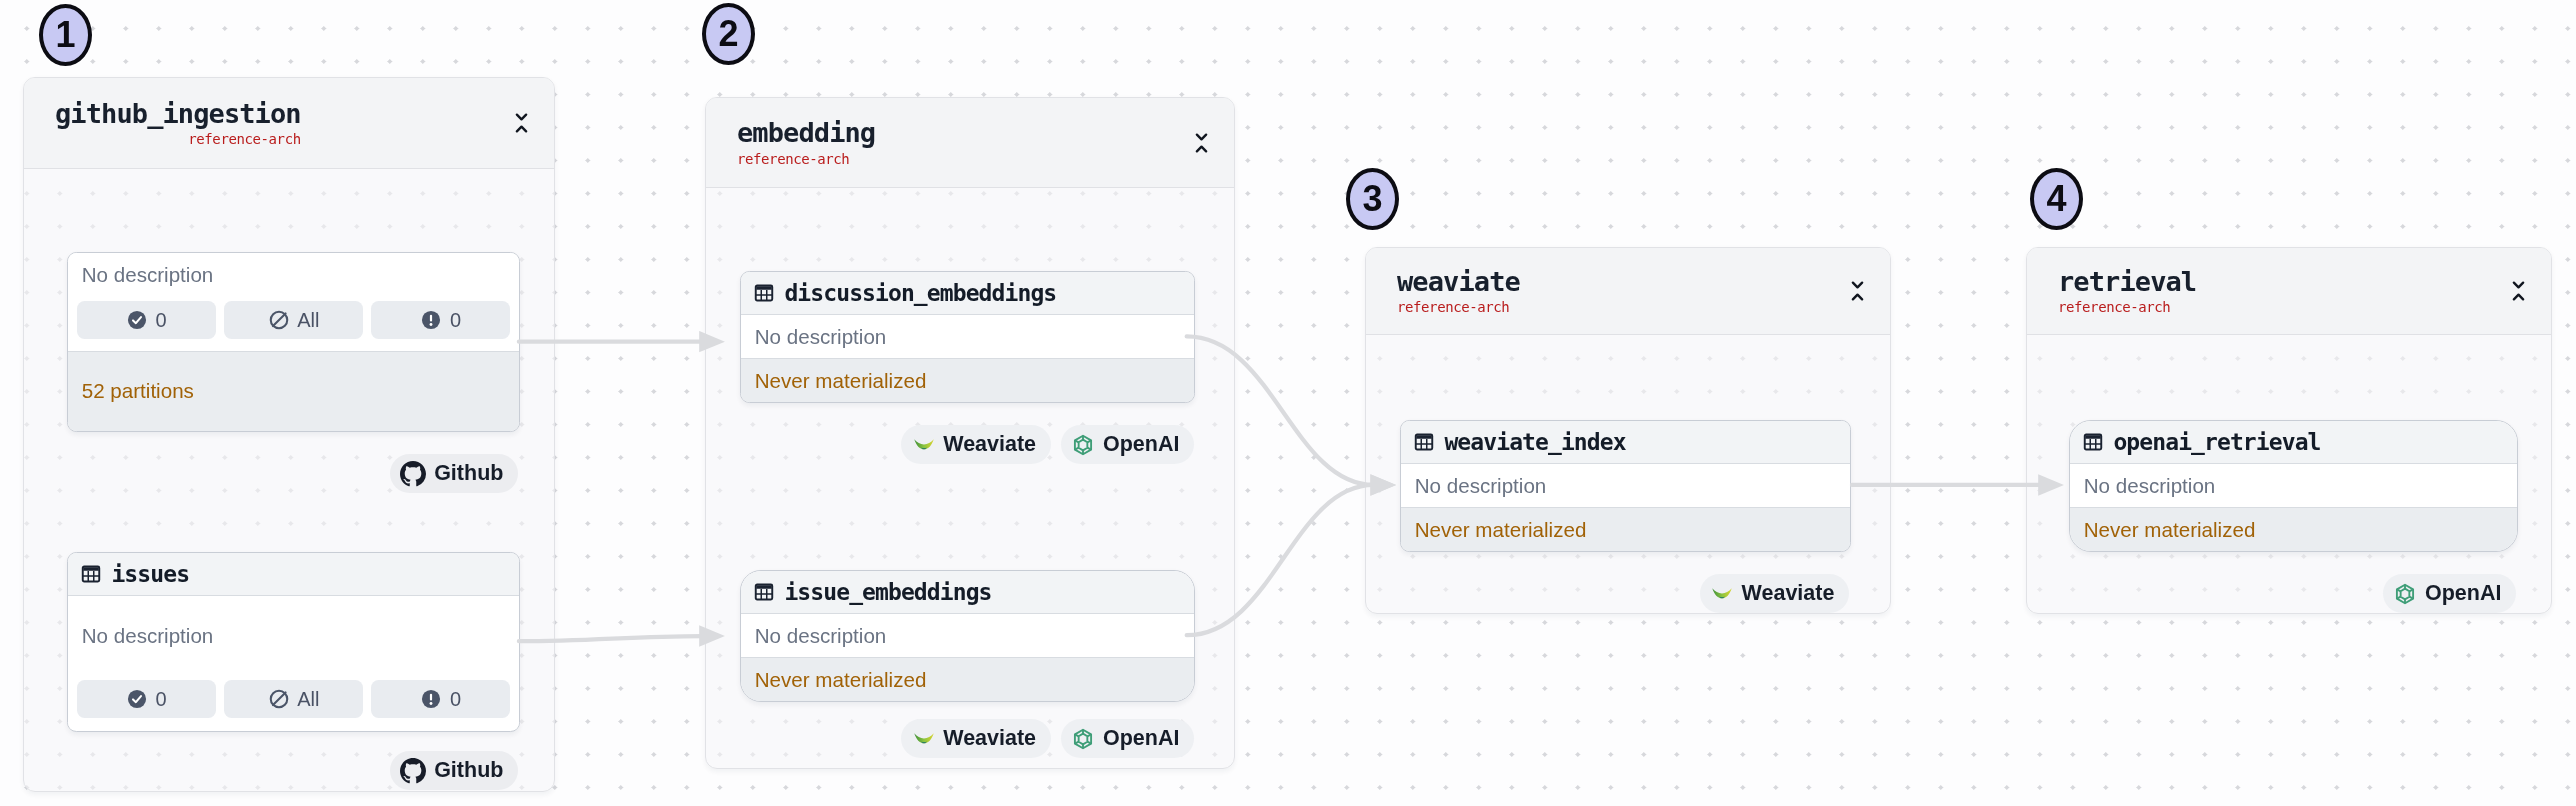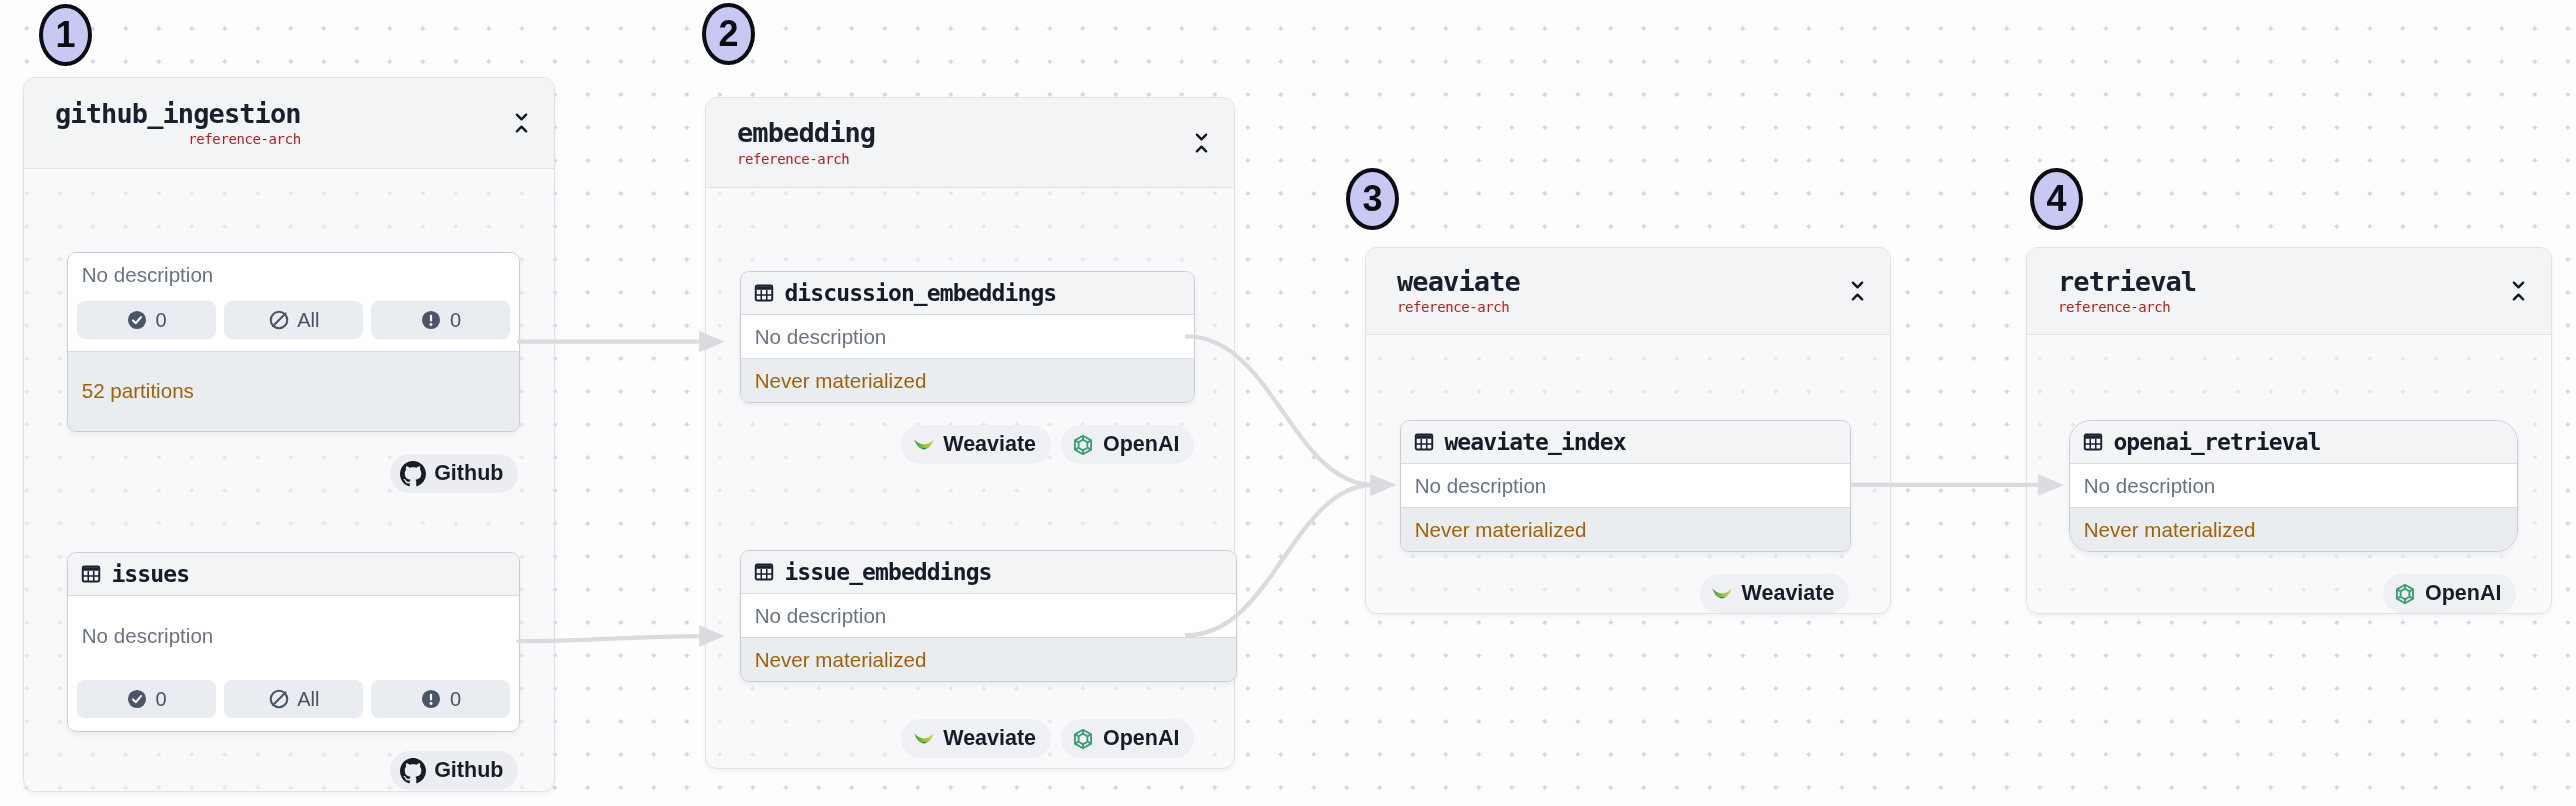--- a/index.html
+++ b/index.html
@@ -224,21 +224,21 @@
         <g fill="none" stroke="#3f9e78" stroke-width="1.25" stroke-linejoin="round">
           <path d="M8 1.8 L13.4 4.9 V11.1 L8 14.2 L2.6 11.1 V4.9 Z"></path>
           <path d="M8 4.4 L10.9 6.2 V9.8 L8 11.6 L5.1 9.8 V6.2 Z"></path>
           <path d="M8 1.8 V4.4 M13.4 4.9 L10.9 6.2 M13.4 11.1 L10.9 9.8 M8 14.2 V11.6 M2.6 11.1 L5.1 9.8 M2.6 4.9 L5.1 6.2"></path>
         </g>
       </svg>
       <span>OpenAI</span>
     </span>
   </div>
 
-  <article class="card" style="left:34px;top:452px;width:497px;height:132px;">
+  <article class="card" style="left:34px;top:472px;width:455px;height:132px;border-radius:21px;">
     <div class="card-head">
       <svg width="22" height="22" viewBox="0 0 16 16">
         <rect x="2" y="2.6" width="12" height="10.8" rx="1" fill="none" stroke="#1a2230" stroke-width="1.4"></rect>
         <path d="M2.4 3.1 h11.2 v2.6 H2.4 Z" fill="#1a2230"></path>
         <path d="M2 9.4 H14 M6 5.8 V13.2 M10 5.8 V13.2" stroke="#1a2230" stroke-width="1.1" fill="none"></path>
       </svg>
       <span class="card-title">issue_embeddings</span>
     </div>
     <div class="card-desc">No description</div>
     <div class="card-foot">Never materialized</div>

